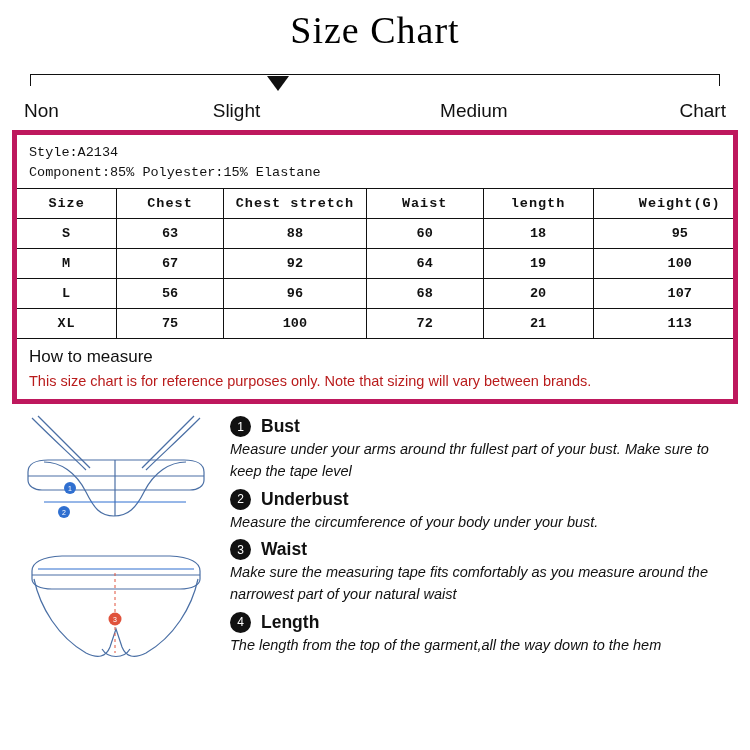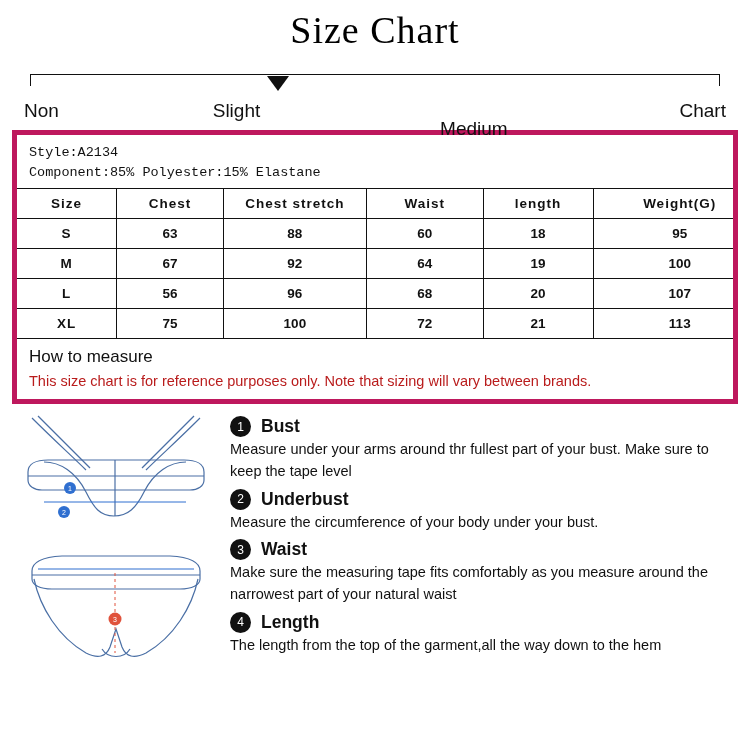--- a/index.html
+++ b/index.html
@@ -51,41 +51,41 @@
     position:absolute;
     top:38px;left:0;right:0;
     display:flex;
     justify-content:space-between;
     font-size:19px;
     font-family:"Liberation Sans", sans-serif;
   }
   .scale-labels span{white-space:nowrap;}
   .scale-labels span:nth-child(1){margin-left:2px;}
   .scale-labels span:nth-child(2){margin-left:-18px;}
-  .scale-labels span:nth-child(3){margin-left:8px;margin-top:18px;}
+  .scale-labels span:nth-child(3){margin-left:8px;}
   .scale-labels span:nth-child(4){margin-right:2px;}
 
   
   .infobox{
     margin:6px 12px 0 12px;
     border:5px solid #be185d;
     box-sizing:border-box;
   }
   .meta{
     padding:8px 12px 6px 12px;
     font-family:"Liberation Mono", monospace;
     font-size:13.5px;
     line-height:1.45;
   }
   .meta div{white-space:nowrap;}
 
   table.size{
     width:100%;
     border-collapse:collapse;
-    font-family:Liberation Sans, sans-serif;
+    font-family:Liberation Mono, monospace;
     table-layout:fixed;
   }
   table.size th, table.size td{
     border-top:1px solid #111;
     border-right:1px solid #111;
     text-align:center;
     font-size:13.5px;
     font-weight:bold;
     padding:7px 2px;
   }
@@ -137,20 +137,21 @@
   }
   .step-title{
     font-size:17.5px;
     font-weight:bold;
   }
   .step-body{
     font-size:14.5px;
     line-height:1.5;
     margin:2px 0 0 0;
     color:#111;
+    font-style:italic;
   }
   svg{display:block;}
   .dotnum{
     font-size:7px;
     fill:#fff;
     font-family:"Liberation Sans", sans-serif;
   }
 </style>
 </head>
 <body>

